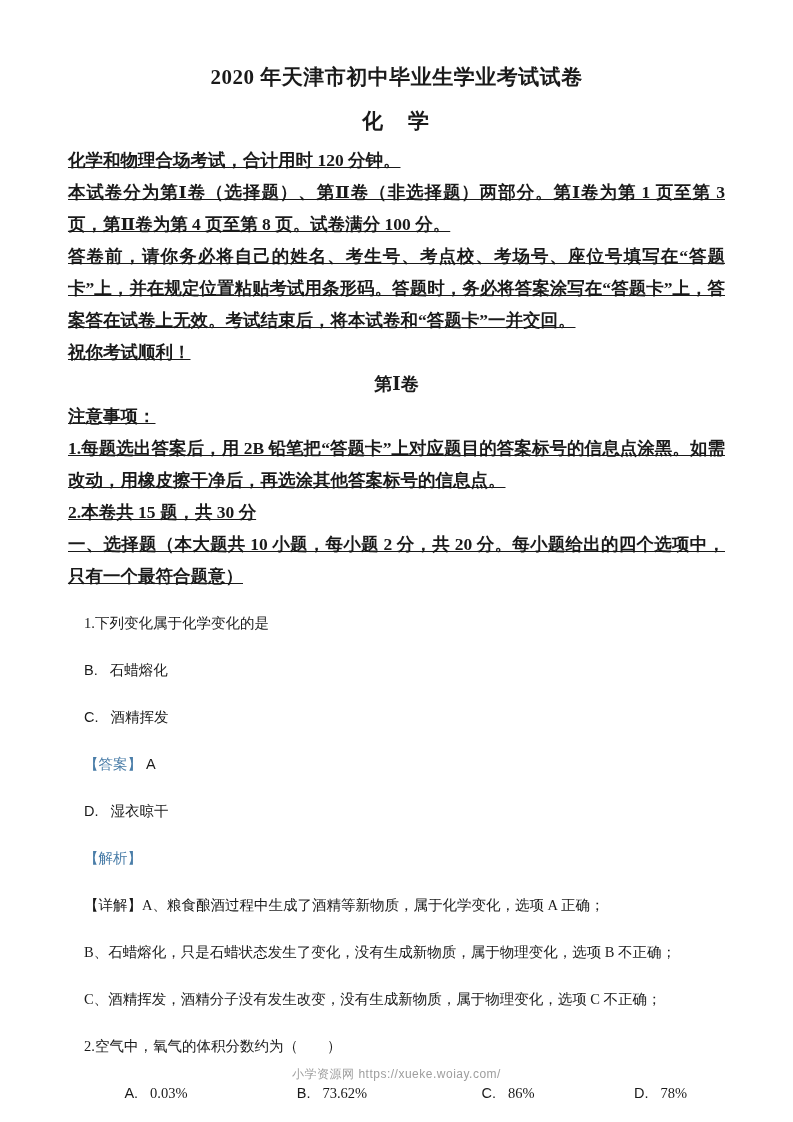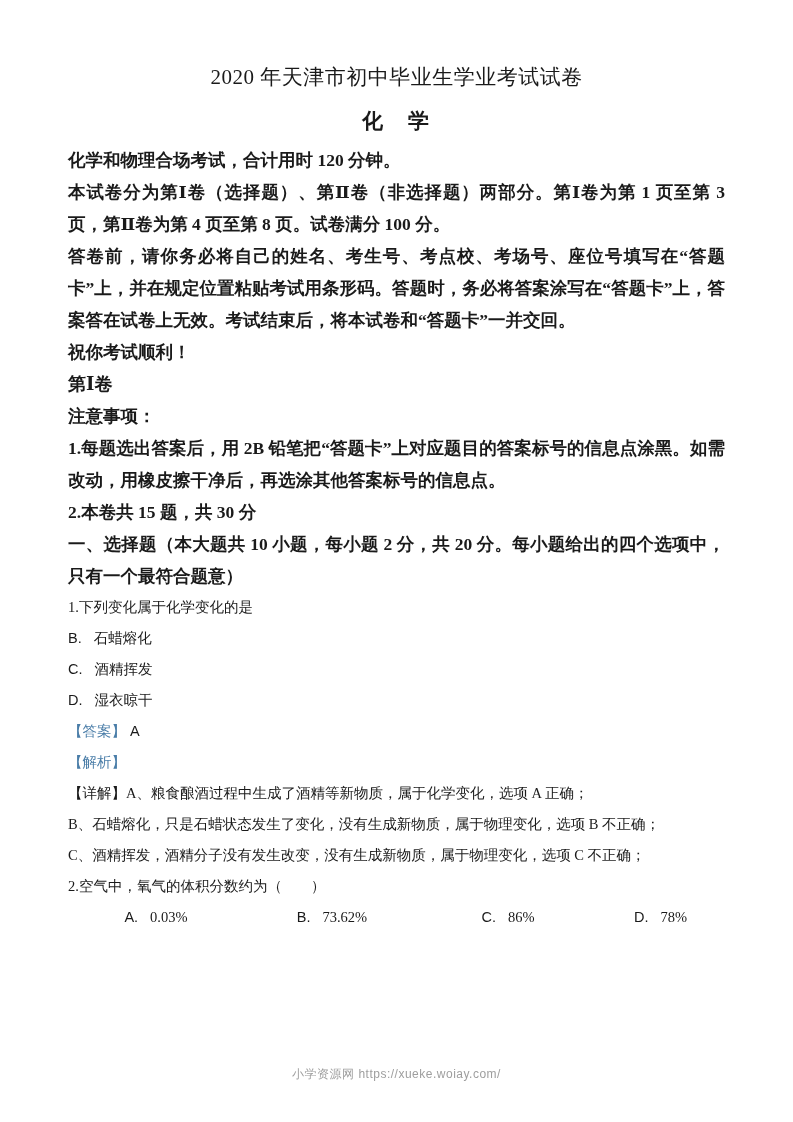--- a/index.html
+++ b/index.html
@@ -15,64 +15,66 @@
     overflow: hidden;
     font-family: "Liberation Serif", "DejaVu Serif", serif;
     color: #1a1a1a;
   }
   .content {
     padding: 62px 68px 0 68px;
   }
   .doc-title {
     margin: 0;
     font-size: 21px;
-    font-weight: 400;
+    font-weight: 700;
     text-align: center;
     line-height: 30px;
     letter-spacing: 0.5px;
   }
   .doc-subject {
     margin: 14px 0 0 0;
     font-size: 21px;
     font-weight: 700;
     text-align: center;
     line-height: 30px;
     letter-spacing: 2px;
   }
   .bold-par {
     margin: 0;
     font-size: 17.5px;
     font-weight: 700;
     line-height: 32px;
     text-align: justify;
     text-justify: inter-ideograph;
+    text-decoration: underline;
   }
   .first-bold {
     margin-top: 8px;
   }
   .center-heading {
     margin: 0;
     font-size: 18px;
     font-weight: 700;
+    text-align: center;
     line-height: 32px;
   }
   .atomic-line {
     margin: 0;
     font-size: 17.5px;
     font-weight: 700;
     line-height: 32px;
     white-space: nowrap;
   }
   .atomic-line .am {
     display: inline-block;
     margin-right: 30px;
   }
   .atomic-line .am:last-child { margin-right: 0; }
   .q-par {
-    margin: 0;
+    margin: 16px;
     font-size: 14.5px;
     line-height: 31px;
     text-align: justify;
     text-justify: inter-ideograph;
   }
   .opt-letter {
     font-family: "Liberation Sans", "DejaVu Sans", sans-serif;
     display: inline-block;
     margin-right: 12px;
   }
@@ -124,23 +126,23 @@
     <p class="bold-par">1.每题选出答案后，用 2B 铅笔把“答题卡”上对应题目的答案标号的信息点涂黑。如需改动，用橡皮擦干净后，再选涂其他答案标号的信息点。</p>
     <p class="bold-par">2.本卷共 15 题，共 30 分</p>
 
 
     <p class="bold-par">一、选择题（本大题共 10 小题，每小题 2 分，共 20 分。每小题给出的四个选项中，只有一个最符合题意）</p>
 
     <p class="q-par">1.下列变化属于化学变化的是</p>
 
     <p class="q-par"><span class="opt-letter">B.</span><span>石蜡熔化</span></p>
     <p class="q-par"><span class="opt-letter">C.</span><span>酒精挥发</span></p>
+    <p class="q-par"><span class="answer-label">【答案】</span><span class="answer-value">A</span></p>
+
     <p class="q-par"><span class="opt-letter">D.</span><span>湿衣晾干</span></p>
-
-    <p class="q-par"><span class="answer-label">【答案】</span><span class="answer-value">A</span></p>
 
     <p class="q-par"><span class="analysis-label">【解析】</span></p>
 
     <p class="q-par">【详解】A、粮食酿酒过程中生成了酒精等新物质，属于化学变化，选项 A 正确；</p>
     <p class="q-par">B、石蜡熔化，只是石蜡状态发生了变化，没有生成新物质，属于物理变化，选项 B 不正确；</p>
     <p class="q-par">C、酒精挥发，酒精分子没有发生改变，没有生成新物质，属于物理变化，选项 C 不正确；</p>
 
     <p class="q-par">2.空气中，氧气的体积分数约为（　　）</p>
 
     <div class="q2-options">

